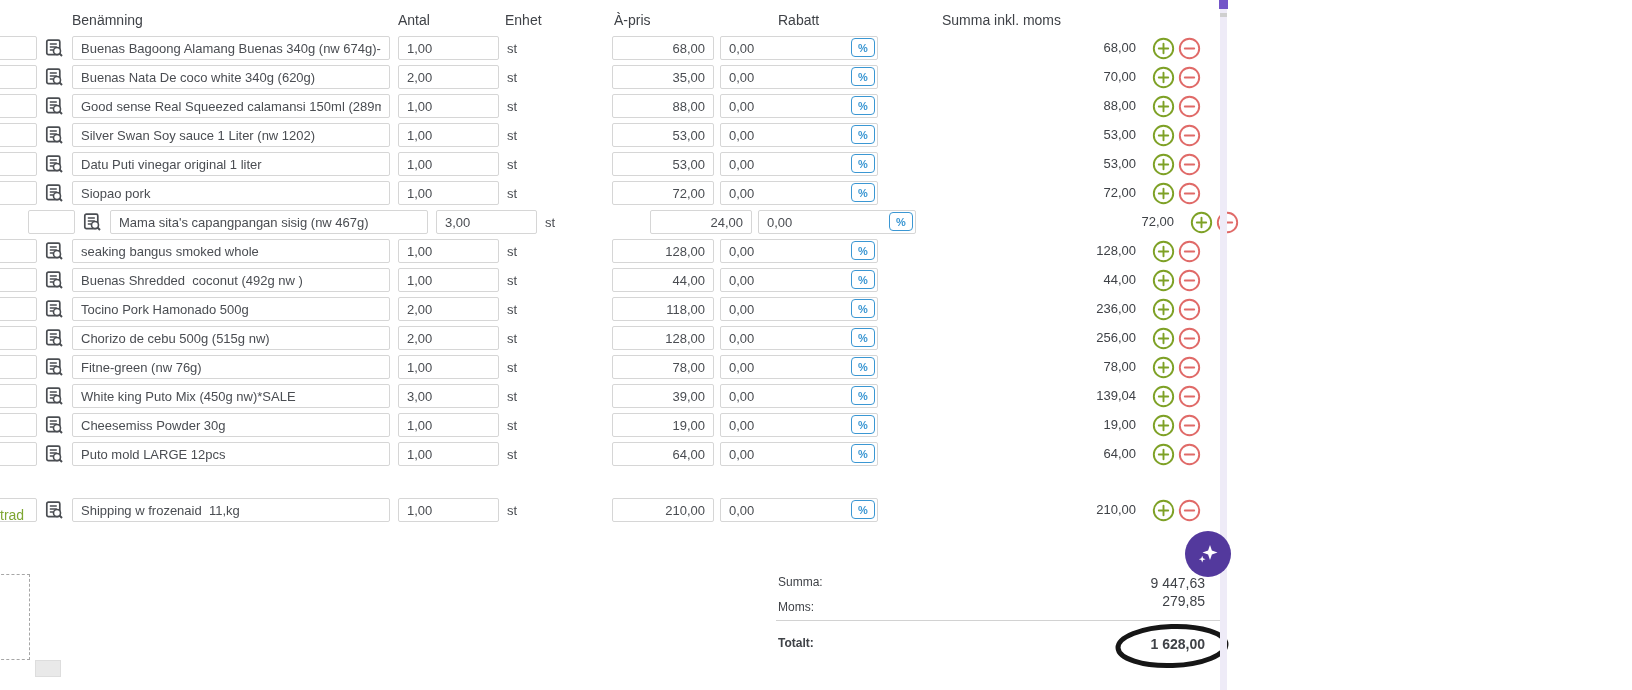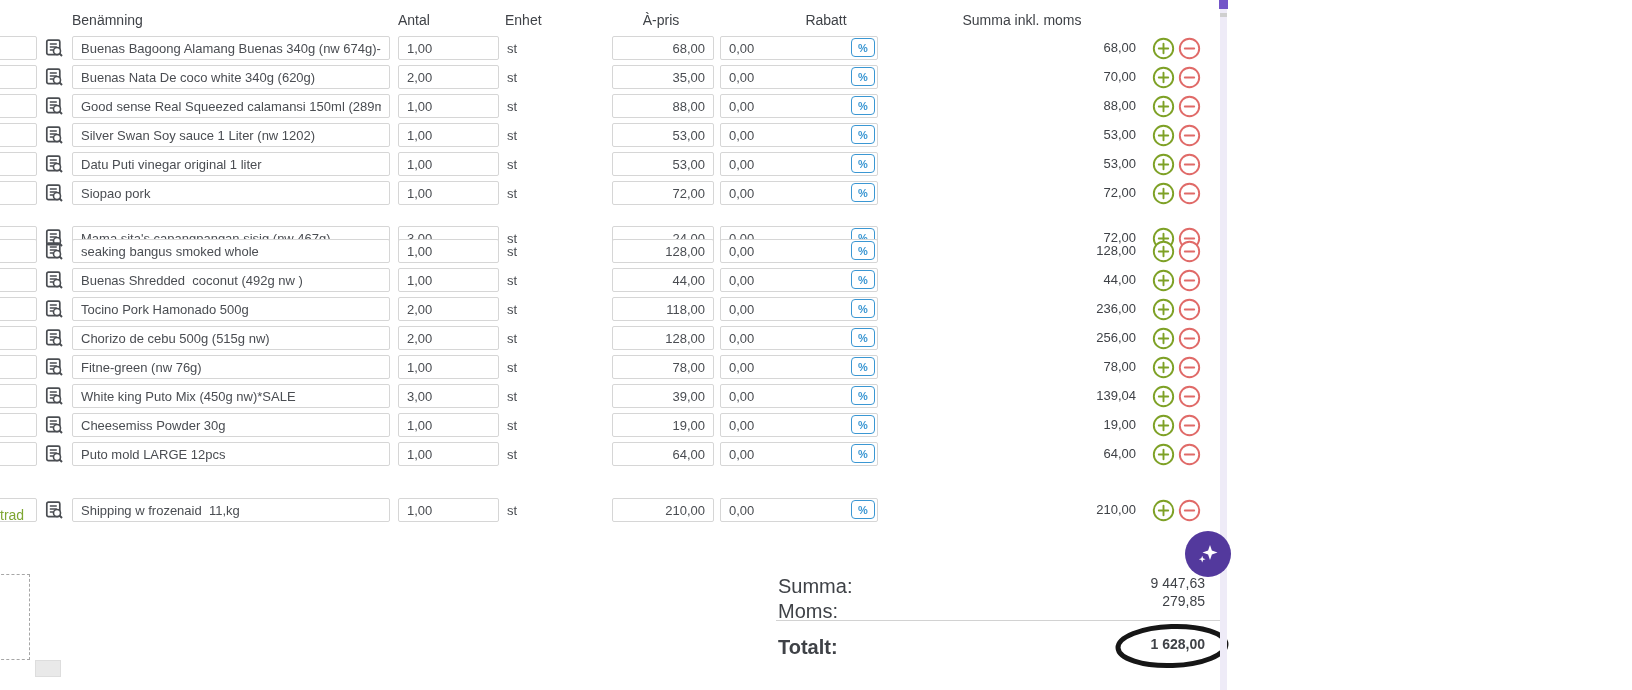--- a/index.html
+++ b/index.html
@@ -1,20 +1,20 @@
 <!DOCTYPE html>
 <html><head>
 <meta charset="utf-8">
 <style>
   html,body{margin:0;padding:0;background:#fff;}
   .app{position:relative;width:1632px;height:690px;background:#ffffff;overflow:hidden;
        font-family:"Liberation Sans",sans-serif;color:#3f4247;}
   
   .hdr{position:absolute;top:12px;font-size:14px;color:#3f4247;white-space:nowrap;}
-  .hdr.right{text-align:center;}
+  .hdr.right{text-align:left;}
   
   .row{position:absolute;left:0;width:1240px;height:24px;}
   .cell-input{position:absolute;height:24px;box-sizing:border-box;border:1px solid #d6d6d6;
       border-radius:2px;background:#fff;font-family:"Liberation Sans",sans-serif;font-size:13px;
       color:#4a4d52;padding:0 8px;outline:none;}
   .partial-box{left:-10px;width:47px;padding:0 4px;}
   .name-input{left:72px;width:318px;text-overflow:clip;overflow:hidden;white-space:nowrap;}
   .qty-input{left:398px;width:101px;}
   .unit-label{position:absolute;left:507px;top:5px;font-size:13px;color:#4a4d52;}
   .price-input{left:612px;width:102px;text-align:right;}
@@ -29,21 +29,21 @@
   .sum-val{position:absolute;left:1016px;top:0;width:120px;text-align:right;line-height:24px;
       font-size:13px;color:#3f4247;}
   .circle-btn{position:absolute;top:1px;width:23px;height:23px;border:none;background:transparent;padding:0;cursor:pointer;}
   .plus-btn{left:1152px;} .minus-btn{left:1178px;}
   
   .add-link{position:absolute;left:0;top:507px;font-size:14px;color:#7ea632;cursor:pointer;}
   
   .dash-box{position:absolute;left:-30px;top:574px;width:58px;height:84px;border:1px dashed #a6a6a6;background:#fff;}
   .gray-box{position:absolute;left:35px;top:660px;width:24px;height:15px;background:#e9e9e9;border:1px solid #dddddd;}
   
-  .sum-label{position:absolute;left:778px;font-size:20px;color:#3f4247;}
+  .sum-label{position:absolute;left:778px;font-size:12px;color:#3f4247;}
   .sum-value{position:absolute;left:1005px;width:200px;text-align:right;font-size:14px;color:#3f4247;}
   .bold{font-weight:bold;}
   .divider{position:absolute;left:776px;top:620px;width:444px;height:1px;background:#d2d2d2;}
   .ellipse-svg{position:absolute;left:1114px;top:622px;width:116px;height:48px;pointer-events:none;}
   
   .fab{position:absolute;left:1185px;top:531px;width:46px;height:46px;border-radius:50%;
       background:#53399d;border:none;display:flex;align-items:center;justify-content:center;
       cursor:pointer;z-index:5;padding:0;}
   
   .sb-track{position:absolute;left:1220px;top:0;width:7px;height:690px;background:#eeebf7;}
@@ -272,21 +272,21 @@
       </svg>
     </button>
     <button class="circle-btn minus-btn">
       <svg width="23" height="23" viewBox="0 0 23 23">
         <circle cx="11.5" cy="11.5" r="9.7" fill="#ffffff" stroke="#e06a68" stroke-width="1.9"></circle>
         <line x1="6.8" y1="11.5" x2="16.2" y2="11.5" stroke="#e06a68" stroke-width="1.9" stroke-linecap="round"></line>
       </svg>
     </button>
   </div>
 
-  <div class="row" style="top: 226px;">
+  <div class="row" style="top: 210px; margin-left: 38px;">
     <input class="cell-input partial-box" style="">
     <button class="lookup-btn">
       <svg width="20" height="20" viewBox="0 0 20 20">
         <rect x="2.8" y="2.2" width="13" height="14.5" rx="1.6" fill="none" stroke="#4a4d52" stroke-width="1.7"></rect>
         <line x1="5.8" y1="6" x2="12.8" y2="6" stroke="#4a4d52" stroke-width="1.5"></line>
         <line x1="5.8" y1="9" x2="12.8" y2="9" stroke="#4a4d52" stroke-width="1.5"></line>
         <line x1="5.8" y1="12" x2="9.3" y2="12" stroke="#4a4d52" stroke-width="1.5"></line>
         <circle cx="13" cy="13" r="3.5" fill="#ffffff" stroke="#4a4d52" stroke-width="1.6"></circle>
         <line x1="15.5" y1="15.5" x2="18" y2="18" stroke="#4a4d52" stroke-width="1.9"></line>
       </svg>

